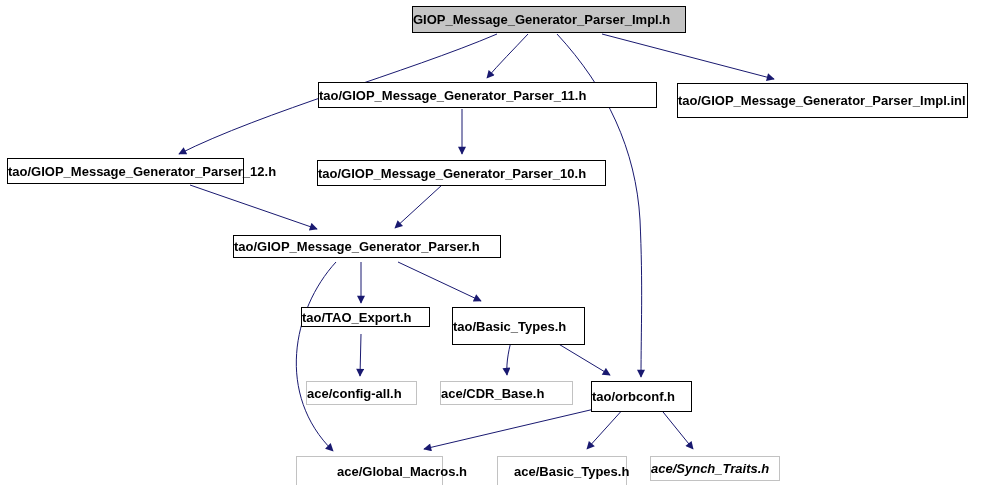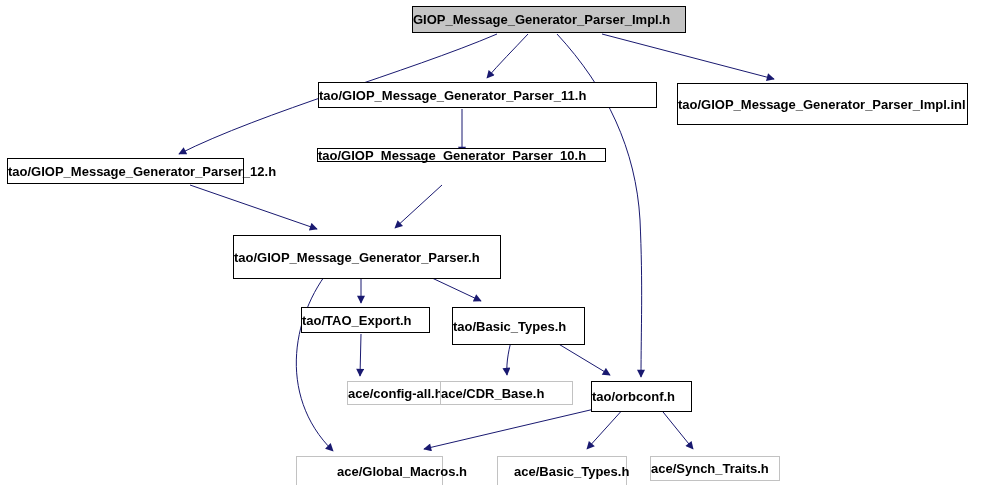--- a/index.html
+++ b/index.html
@@ -53,50 +53,50 @@
         <path d="M659,407 L693,449" stroke="#191970" stroke-width="1" marker-end="url(#arrowhead)"></path>
       </g>
   </svg>
   <div id="node-layer">
       <div class="node current" style="left: 412px; top: 6px; width: 274px; height: 27px;">
         <span>GIOP_Message_Generator_Parser_Impl.h</span>
       </div>
       <div class="node" style="left: 318px; top: 82px; width: 339px; height: 26px;">
         <span>tao/GIOP_Message_Generator_Parser_11.h</span>
       </div>
-      <div class="node" style="left: 677px; top: 83px; width: 291px; height: 42px;">
+      <div class="node" style="left: 677px; top: 83px; width: 291px; height: 35px;">
         <span>tao/GIOP_Message_Generator_Parser_Impl.inl</span>
       </div>
       <div class="node" style="left: 7px; top: 158px; width: 237px; height: 26px;">
         <span>tao/GIOP_Message_Generator_Parser_12.h</span>
       </div>
-      <div class="node" style="left: 317px; top: 148px; width: 289px; height: 14px;">
+      <div class="node" style="left: 317px; top: 160px; width: 289px; height: 26px;">
         <span>tao/GIOP_Message_Generator_Parser_10.h</span>
       </div>
-      <div class="node" style="left: 233px; top: 235px; width: 268px; height: 44px;">
+      <div class="node" style="left: 233px; top: 235px; width: 268px; height: 23px;">
         <span>tao/GIOP_Message_Generator_Parser.h</span>
       </div>
-      <div class="node" style="left: 301px; top: 307px; width: 129px; height: 26px;">
+      <div class="node" style="left: 301px; top: 307px; width: 129px; height: 20px;">
         <span>tao/TAO_Export.h</span>
       </div>
       <div class="node" style="left: 452px; top: 307px; width: 133px; height: 38px;">
         <span>tao/Basic_Types.h</span>
       </div>
-      <div class="node plain" style="left: 306px; top: 381px; width: 111px; height: 24px; margin-left: 41px;">
+      <div class="node plain" style="left: 306px; top: 381px; width: 111px; height: 24px;">
         <span>ace/config-all.h</span>
       </div>
       <div class="node plain" style="left: 440px; top: 381px; width: 133px; height: 24px;">
         <span>ace/CDR_Base.h</span>
       </div>
       <div class="node" style="left: 591px; top: 381px; width: 101px; height: 31px;">
         <span>tao/orbconf.h</span>
       </div>
       <div class="node plain" style="left: 296px; top: 456px; width: 147px; height: 31px; padding-left: 40px;">
         <span>ace/Global_Macros.h</span>
       </div>
       <div class="node plain" style="left: 497px; top: 456px; width: 130px; height: 31px; padding-left: 16px;">
         <span>ace/Basic_Types.h</span>
       </div>
-      <div class="node plain" style="left: 650px; top: 456px; width: 130px; height: 25px;">
+      <div class="node plain" style="left: 650px; top: 456px; width: 130px; height: 25px; font-style: italic;">
         <span>ace/Synch_Traits.h</span>
       </div>
     </div>
 </div>
 
 </body></html>

